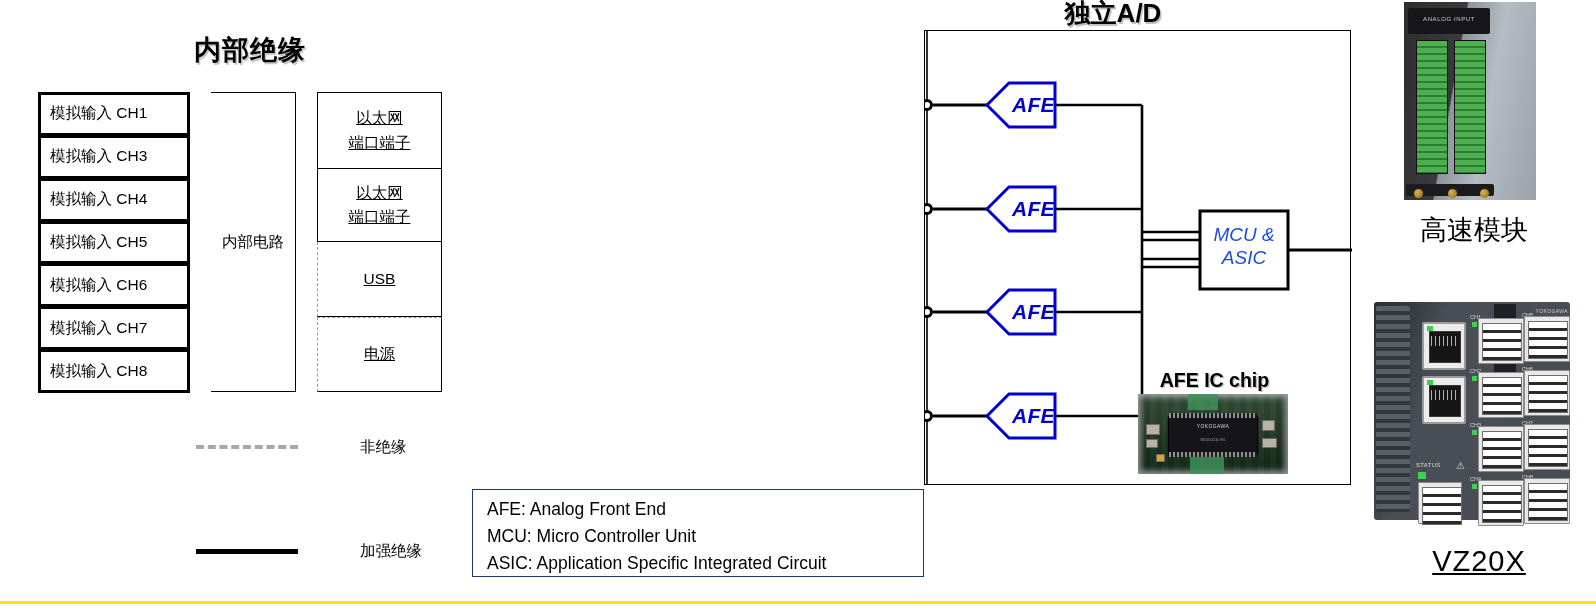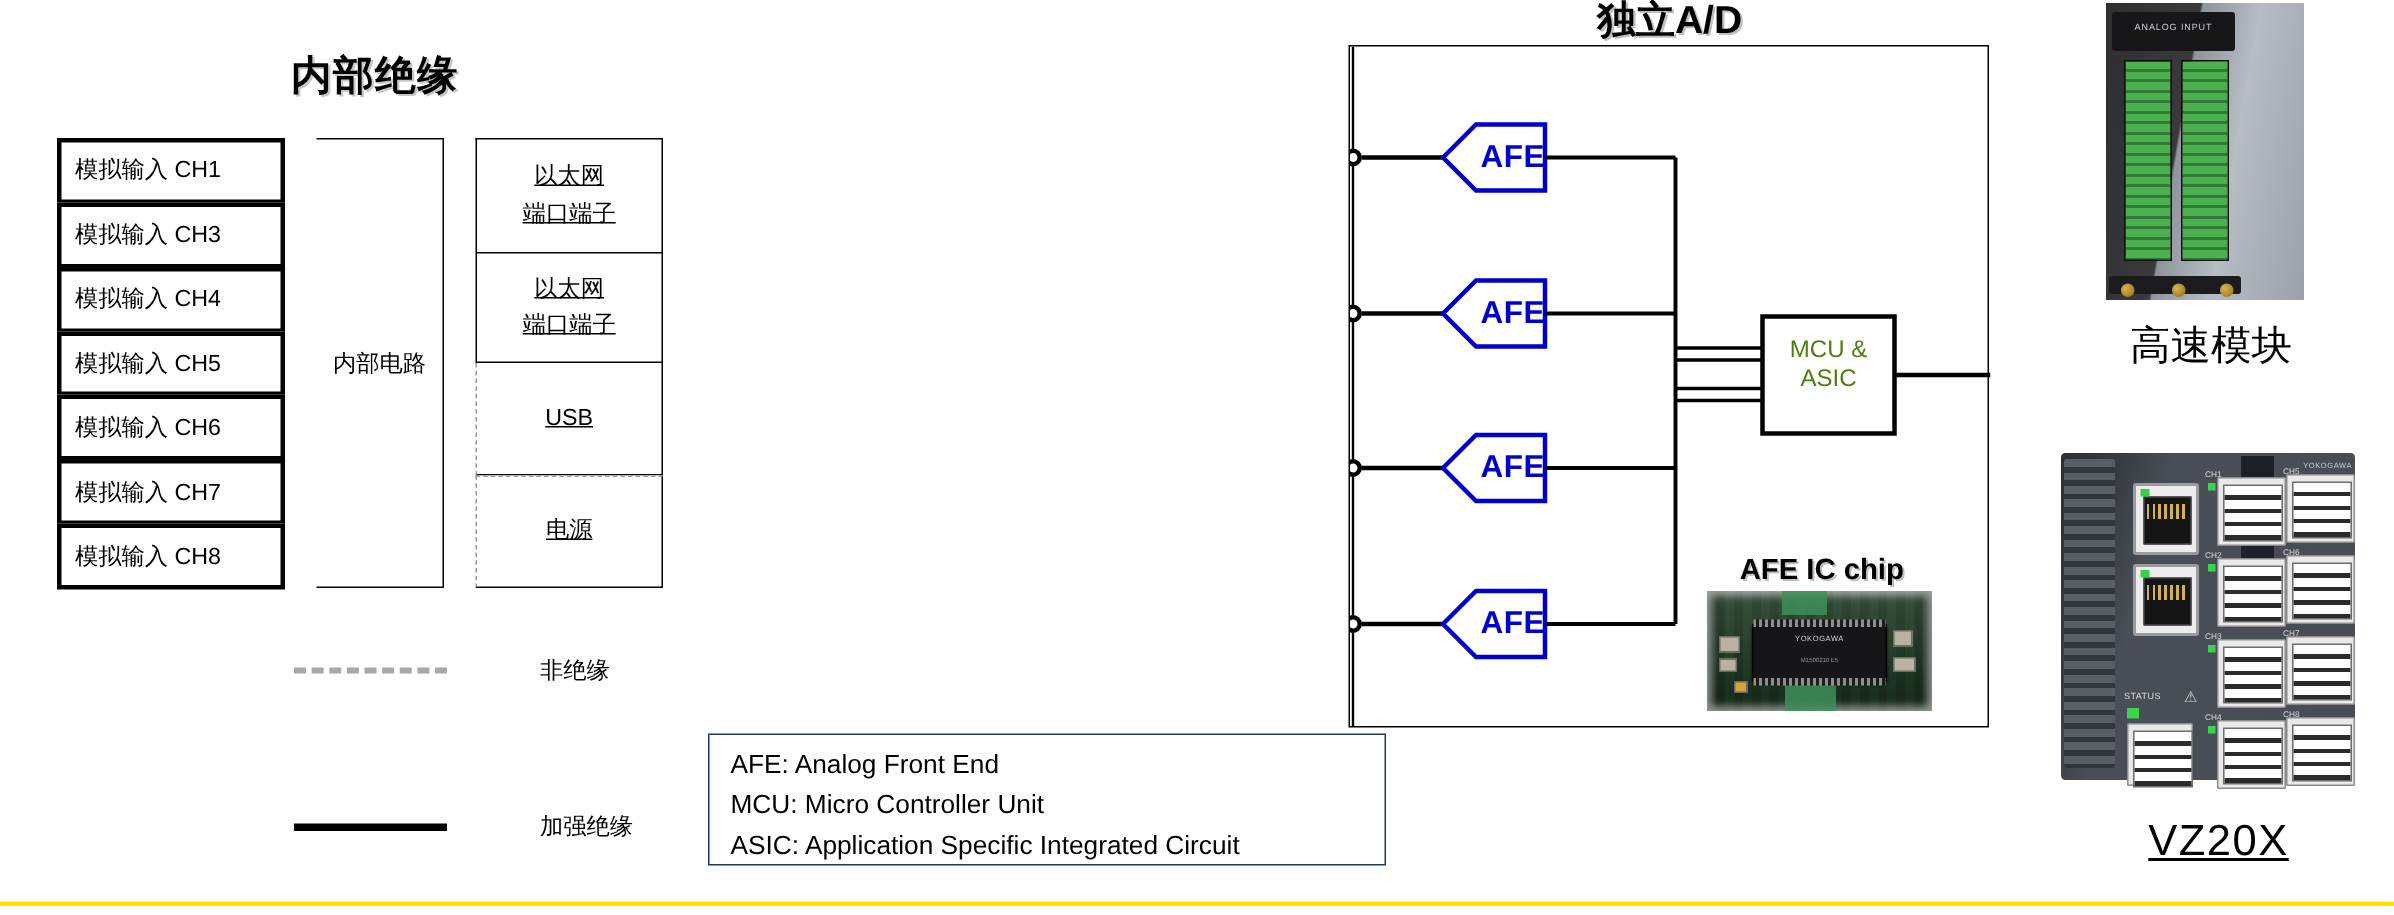--- a/index.html
+++ b/index.html
@@ -143,41 +143,42 @@
   #adc-title {
     position: absolute;
     left: 900px; top: -4px;
     width: 426px;
     text-align: center;
     font-size: 26px;
     font-weight: bold;
     text-shadow: 1.5px 1.5px 0 #c0c0c0;
   }
   #adc-diagram {
-    left: 899px; top: 30px;
+    left: 924px; top: 30px;
     width: 427px; height: 455px;
     border: 1.7px solid #000;
     box-sizing: border-box;
     background: #fff;
+    font-style: italic;
   }
   #adc-svg { position: absolute; left: 0; top: 0; }
 
   .afe-label {
     position: absolute;
     font-size: 21px;
     font-weight: bold;
     color: #0000cc;
     letter-spacing: 0.3px;
   }
   #mcu-label {
     position: absolute;
     text-align: center;
-    font-size: 16px;
+    font-size: 19px;
     line-height: 1.2;
-    color: #4d7c0f;
+    color: #1d4ed8;
   }
   #afe-chip-caption {
     position: absolute;
     left: 1142px; top: 369px;
     width: 145px;
     text-align: center;
     font-size: 19.5px;
     font-weight: bold;
     text-shadow: 1.3px 1.3px 0 #bfbfbf;
   }

